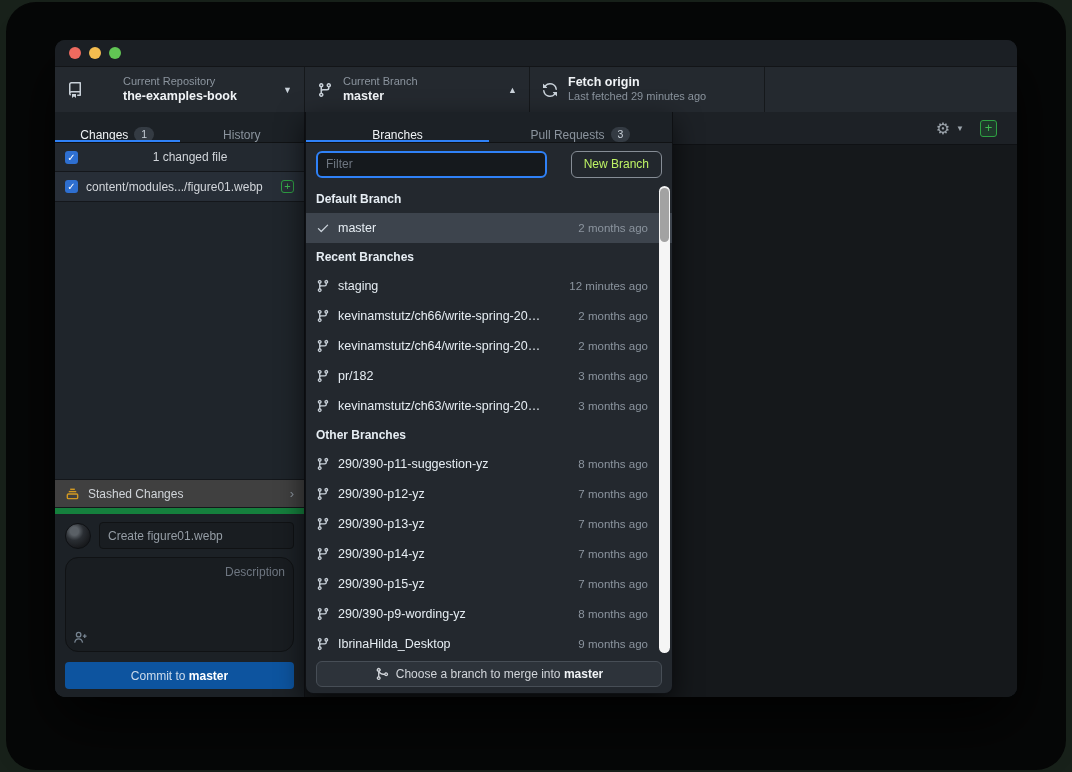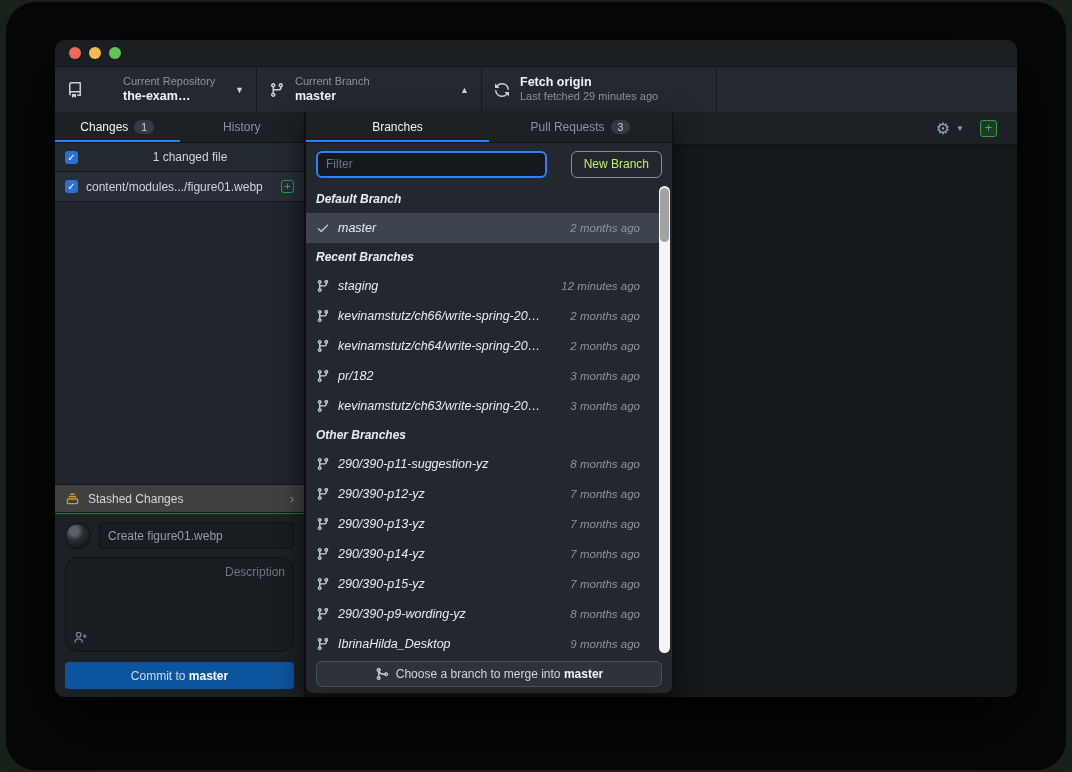--- a/index.html
+++ b/index.html
@@ -19,37 +19,37 @@
   .titlebar { height:27px; background:#1b1f24; flex:0 0 auto; display:flex;
     align-items:center; padding-left:14px; border-bottom:1px solid #121417; }
   .traffic { display:flex; gap:8px; }
   .light { width:12px; height:12px; border-radius:50%; }
   .light.red{ background:#ee6a5f; } .light.yellow{ background:#f5bd4f; } .light.green{ background:#61c554; }
 
   
   .toolbar { height:45px; flex:0 0 auto; background:#24292f; display:flex; }
   .tool-sec { display:flex; align-items:center; padding:0 12px; gap:10px;
     border-right:1px solid #15181b; cursor:default; }
-  .tool-sec.repo{ width:202px;gap:40px; } .tool-sec.branch{ width:225px; } .tool-sec.fetch{ width:235px; }
+  .tool-sec.repo{ width:250px;gap:40px; } .tool-sec.branch{ width:225px; } .tool-sec.fetch{ width:235px; }
   .tool-fill { flex:1; }
   .tool-ico { width:16px; height:16px; flex:0 0 auto; color:#c9d1d9; }
   .tool-txt { flex:1; min-width:0; line-height:1.25; }
   .tool-label { font-size:11px; color:#8b949e; white-space:nowrap; }
   .tool-value { font-size:12.5px; font-weight:bold; color:#f0f3f6; white-space:nowrap;
     overflow:hidden; text-overflow:ellipsis; }
   .caret { color:#c9d1d9; font-size:9px; flex:0 0 auto; }
 
   
   .content { flex:1; display:flex; min-height:0; position:relative; }
 
   
   .sidebar { width:250px; flex:0 0 auto; background:#1f252b; display:flex;
     flex-direction:column; border-right:1px solid #101216; }
   .tabbar { height:31px; display:flex; background:#1c2126; border-bottom:1px solid #101214; flex:0 0 auto; }
-  .tab { flex:1; display:flex; align-items:center; justify-content:center; gap:6px;
+  .tab { flex:1; display:flex; align-items:flex-end; justify-content:center; gap:6px;
     color:#8b949e; font-size:12px; position:relative; cursor:pointer; }
   .tab.active { color:#f0f3f6; }
   .tab.active::after { content:""; position:absolute; left:0; right:0; bottom:0; height:2px; background:#2f81f7; }
   .badge { background:#343b43; color:#c9d1d9; border-radius:9px; font-size:10.5px;
     padding:1px 7px; line-height:1.2; }
   .srow { height:29px; display:flex; align-items:center; padding:0 10px; gap:8px;
     border-bottom:1px solid #14171b; flex:0 0 auto; }
   .srow.files-header { background:#232930; justify-content:flex-start; }
   .srow.files-header .lbl { flex:1; text-align:center; color:#d1d5da; }
   .srow.file { height:30px; background:#272e37; }
@@ -57,21 +57,21 @@
     color:#fff; font-size:10px; line-height:13px; text-align:center; flex:0 0 auto; cursor:pointer; }
   .filepath { flex:1; color:#d1d5da; white-space:nowrap; overflow:hidden; font-size:12px; }
   .addicon { width:13px; height:13px; border:1px solid #2ea043; border-radius:3px;
     color:#3fb950; font-size:11px; line-height:11px; text-align:center; flex:0 0 auto; }
   .sidebar-spacer { flex:1; background:#1f252b; }
   .srow.stashed { background:#404040; border-top:1px solid #14171b; cursor:pointer; }
   .stash-ico { width:15px; height:15px; color:#d29922; flex:0 0 auto; }
   .stash-lbl { flex:1; color:#d1d5da; }
   .chev { color:#8b949e; font-size:13px; }
 
-  .commit-form { flex:0 0 auto; background:#1c2126; padding:8px 10px 8px; border-top:1px solid #15803d; }
+  .commit-form { flex:0 0 auto; background:#1c2126; padding:8px 10px 8px; border-top:6px solid #15803d; }
   .summary-row { display:flex; gap:8px; align-items:center; }
   .avatar { width:26px; height:26px; border-radius:50%; flex:0 0 auto;
     background:radial-gradient(circle at 35% 30%, #5a6066 0 18%, #2a2e33 40%, #17191c 75%);
     border:1px solid #0e1013; }
   .summary-input { flex:1; height:27px; background:#191d21; border:1px solid #101214;
     border-radius:4px; color:#959da5; font-size:12px; padding:0 8px;
     font-family:inherit; outline:none; }
   .desc-box { margin-top:8px; height:95px; background:#191d21; border:1px solid #101214;
     border-radius:13px; position:relative; padding:7px 8px;text-align:right; }
   .desc-placeholder { color:#6e7681; font-size:12px; }
@@ -100,21 +100,21 @@
     display:flex; flex-direction:column; z-index:5; }
   .pop-tabbar { height:31px; display:flex; background:#1c2126; border-bottom:1px solid #101214; flex:0 0 auto; }
   .filter-row { height:42px; flex:0 0 auto; display:flex; align-items:center; gap:24px; padding:0 10px; }
   .filter-input { flex:1; height:27px; background:#15191d; border:2px solid #2f81f7;
     border-radius:6px; color:#d1d5da; font-size:12px; padding:0 8px; outline:none;
     font-family:inherit; }
   .filter-input::placeholder { color:#6e7681; }
   .new-branch-btn { height:27px; padding:0 12px; background:#22272d; border:1px solid #868d96;
     border-radius:6px; color:#bef264; font-size:12px; cursor:pointer; font-family:inherit; white-space:nowrap; }
   .blist { flex:1; position:relative; overflow:hidden; }
-  .blist-inner { position:absolute; left:0; right:8px; top:0;font-style:italic; }
+  .blist-inner { position:absolute; left:0; right:0; top:0; }
   .sec-header { height:28px; display:flex; align-items:center; padding:0 10px;
     font-weight:bold; color:#e6edf3; font-size:12px; }
   .brow { height:30px; display:flex; align-items:center; gap:8px; padding:0 24px 0 10px; cursor:pointer; }
   .brow.selected { background:#3d444d; }
   .brow .bicon { width:14px; height:14px; color:#c9d1d9; flex:0 0 auto; }
   .brow .bname { flex:1; color:#e6edf3; font-size:12.5px; white-space:nowrap; overflow:hidden; }
   .brow .btime { color:#8b949e; font-size:11.5px; white-space:nowrap; }
   .vscroll { position:absolute; right:2px; top:1px; bottom:1px; width:11px;
     background:#f5f5f5; border-radius:6px; }
   .vthumb { position:absolute; left:1px; top:2px; width:9px; height:54px;

